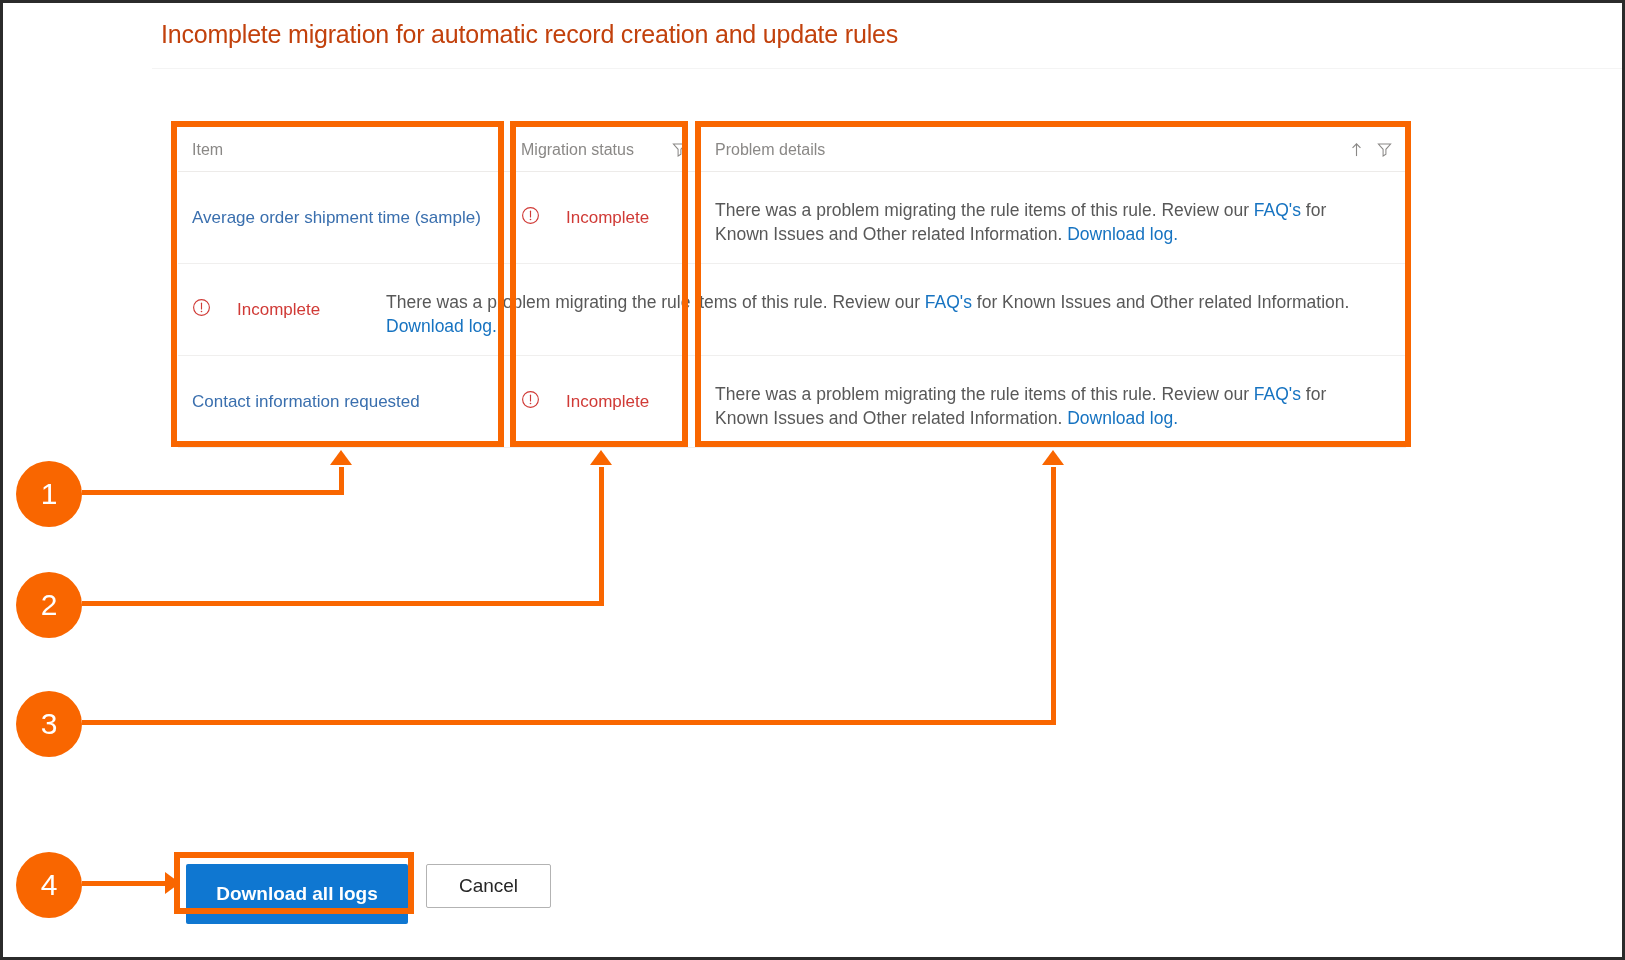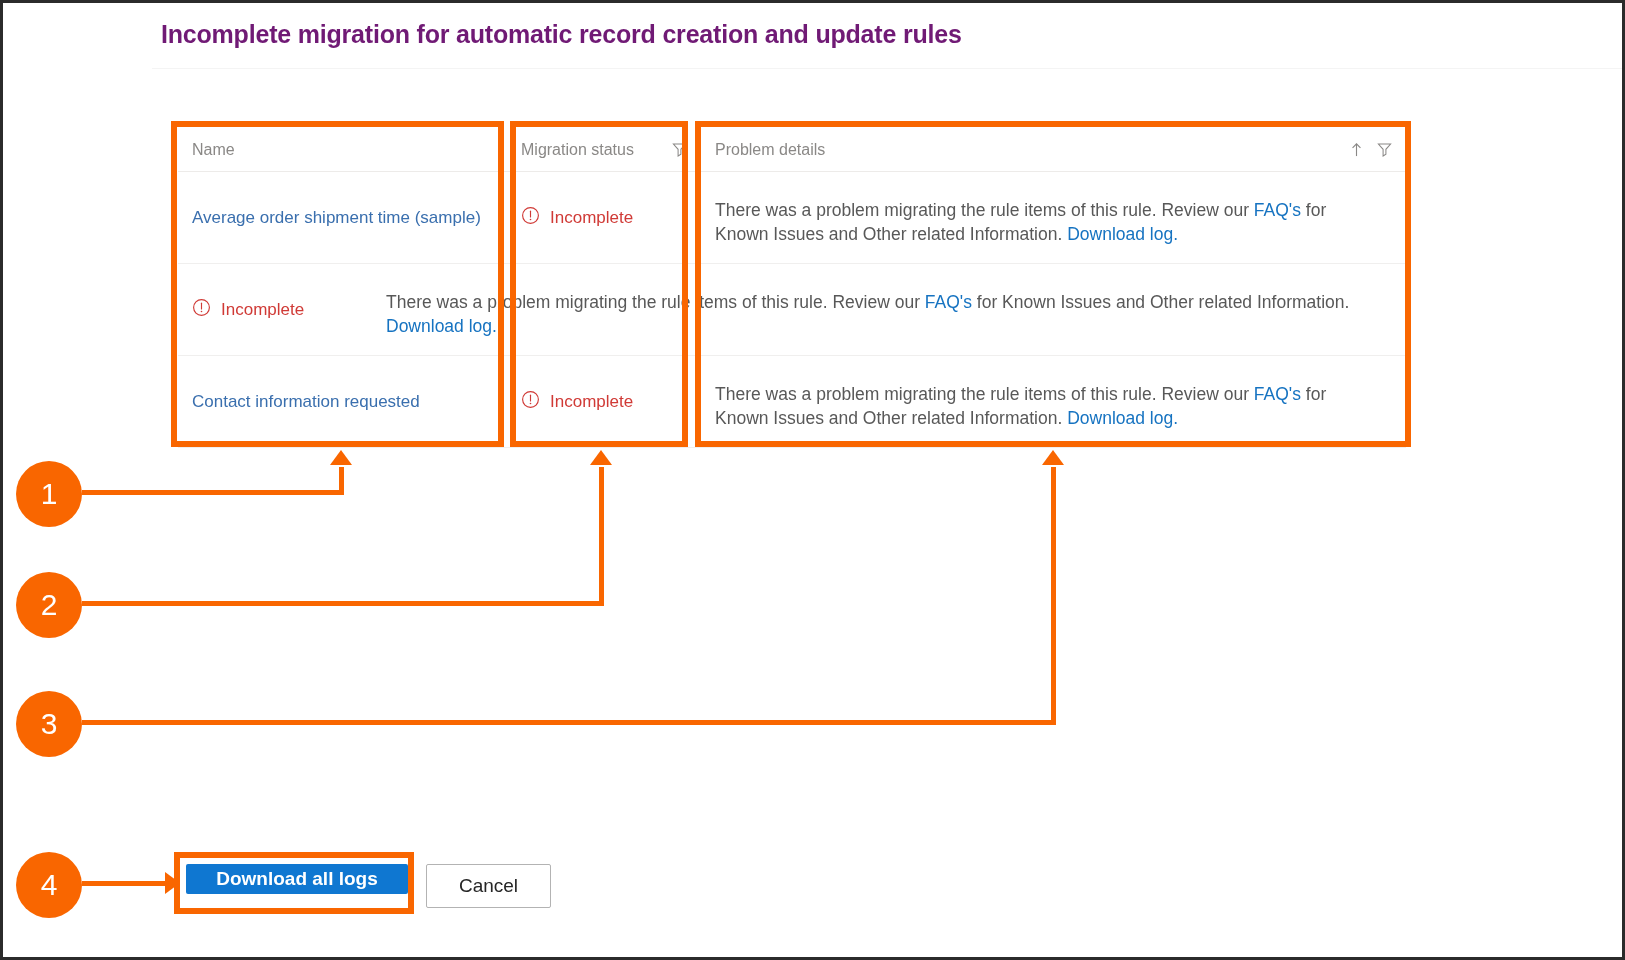--- a/index.html
+++ b/index.html
@@ -23,22 +23,22 @@
     position:absolute;
     left:3px; top:3px;
     width:1619px; height:954px;
     background:#ffffff;
   }
 
   #dialog-title {
     position:absolute;
     left:155px; top:14px;
     font-size:25px;
-    font-weight:bold;
-    color:#701a75;
+    font-weight:normal;
+    color:#c2410c;
     letter-spacing:-0.2px;
     white-space:nowrap;
   }
   #title-separator {
     position:absolute;
     left:146px; top:62px;
     width:1470px; height:1px;
     background:#f4f4f4;
   }
 
@@ -89,21 +89,21 @@
     width:329px;
     font-size:17px;
     color:#3a6fae;
     cursor:pointer;
   }
   .cell-name .link-name { color:#3a6fae; text-decoration:none; }
   .cell-status {
     width:194px;
     font-size:17px;
     color:#d03a36;
-    gap:10px;
+    gap:26px;
   }
   .status-icon { width:19px; height:19px; flex:0 0 auto; }
   .cell-problem {
     width:705px; flex:1;
     font-size:17.5px;
     color:#585858;
     line-height:1.38;
     display:block;
     padding-top:26px;
     padding-right:26px;
@@ -169,21 +169,21 @@
     border-top:11px solid transparent;
     border-bottom:11px solid transparent;
     border-left:15px solid #F96600;
   }
   #a4 { left:162px; top:869px; }
 
   
   #btn-download {
     position:absolute;
     left:180px; top:858px;
-    width:222px; height:30px;
+    width:222px; height:60px;
     background:#0f77d1;
     color:#ffffff;
     font-size:19px;
     font-weight:bold;
     border:none;
     border-radius:2px;
     cursor:pointer;
     font-family:"Liberation Sans", sans-serif;
   }
   #btn-cancel {
@@ -208,21 +208,21 @@
 
     <div id="dialog-title">Incomplete migration for automatic record creation and update rules</div>
 
     <div id="title-separator"></div>
 
     <div id="grid">
 
       <div class="grid-header">
 
         <div class="hdr-cell col-name">
-          <span class="hdr-label">Name</span>
+          <span class="hdr-label">Item</span>
         </div>
 
         <div class="hdr-cell col-status">
           <span class="hdr-label">Migration status</span>
           <span class="hdr-icons">
             <span>
               <svg class="icon-filter" viewBox="0 0 16 16" fill="none" stroke="#8a8886" stroke-width="1.1">
                 <path d="M1.5 2.2h13l-5 5.6v5.3l-3 1.8V7.8z"></path>
               </svg>
             </span>

